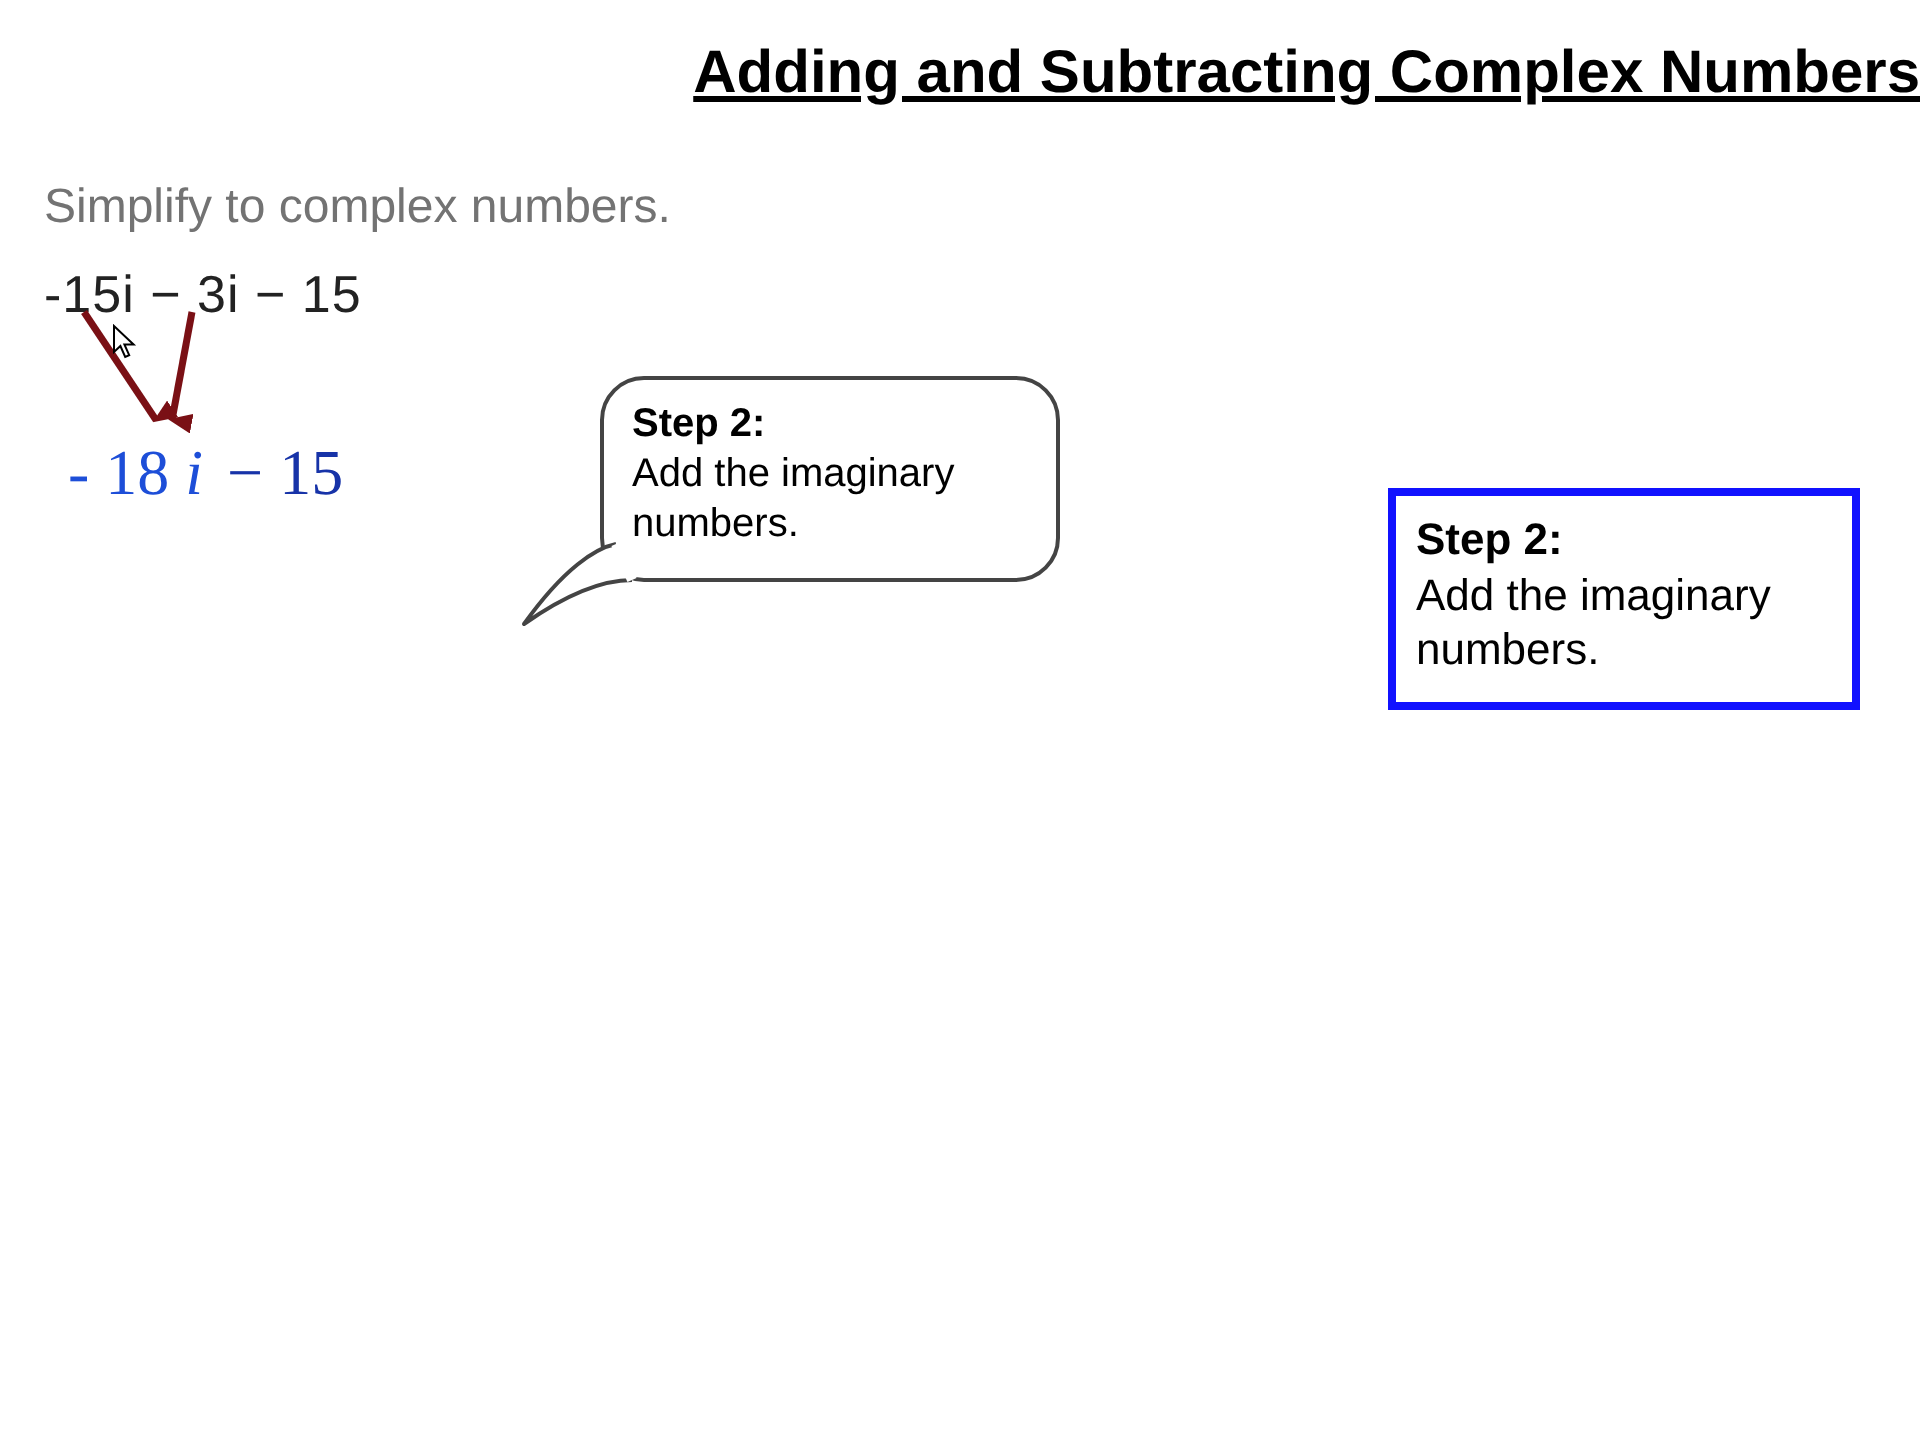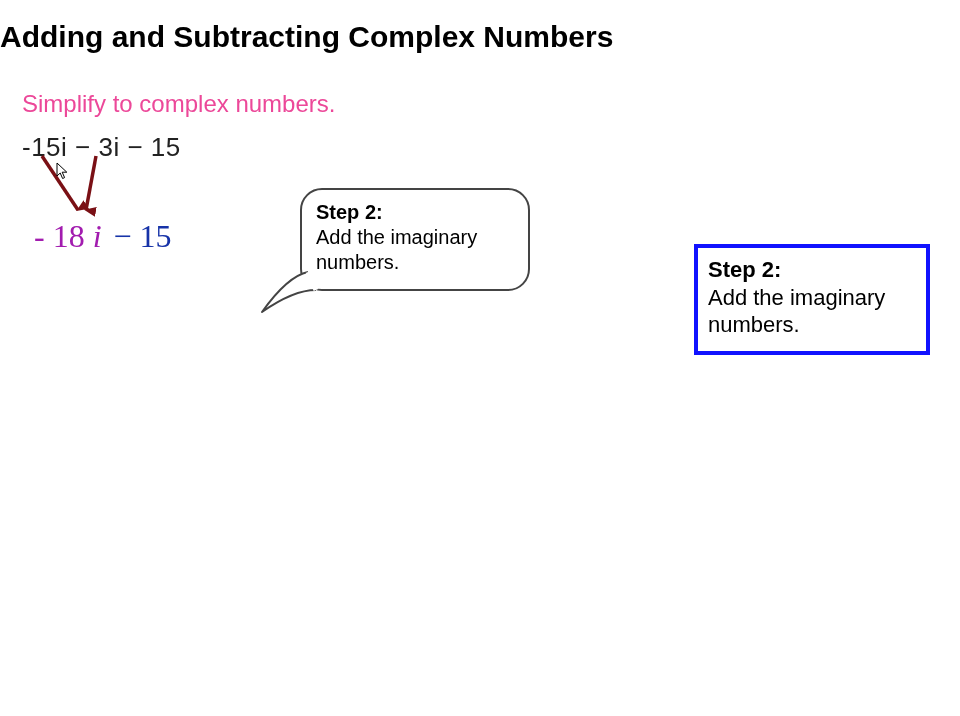--- a/index.html
+++ b/index.html
@@ -8,44 +8,45 @@
     width: 960px; height: 716px;
     background: #fff;
     font-family: Arial, Helvetica, sans-serif;
     color: #000;
     position: relative;
     overflow: hidden;
   }
   .title {
     position: absolute;
     top: 20px; left: 0; width: 960px;
-    text-align: left;
+    text-align: right;
     font-weight: bold;
     font-size: 30px;
+    text-decoration: underline;
   }
   .instruction {
     position: absolute;
     top: 90px; left: 22px;
     font-size: 24px;
-    color: #ec4899;
+    color: #737373;
   }
   .expr {
     position: absolute;
     top: 132px; left: 22px;
     font-size: 26px;
     color: #222;
     letter-spacing: 0.5px;
   }
   .result {
     position: absolute;
     top: 218px; left: 34px;
     font-size: 32px;
     font-family: "Times New Roman", Times, serif;
   }
-  .result .imag { color: #a21caf; }
+  .result .imag { color: #1d4ed8; }
   .result .imag .i { font-style: italic; }
   .result .real { color: #1733a8; }
   .result .real { margin-left: 4px; }
 
   
   .arrows {
     position: absolute;
     top: 150px; left: 28px;
     width: 120px; height: 78px;
     pointer-events: none;

